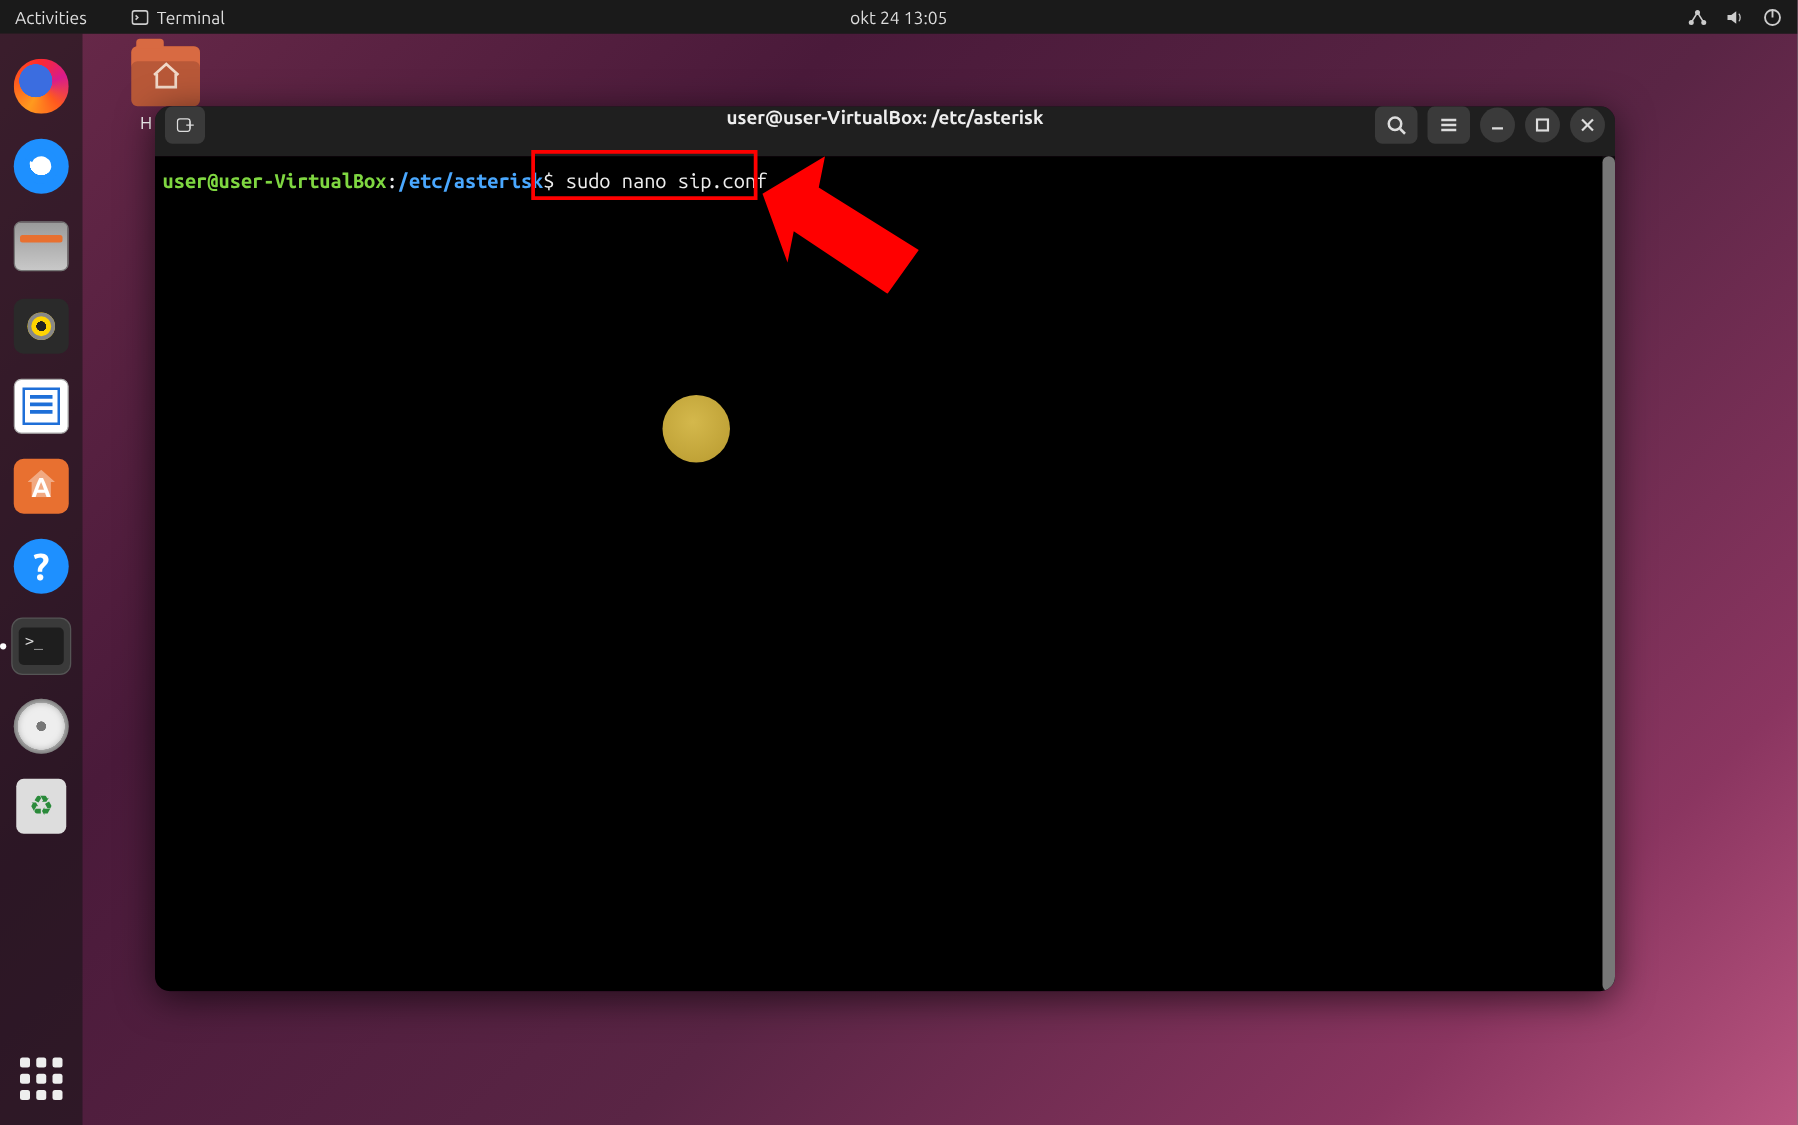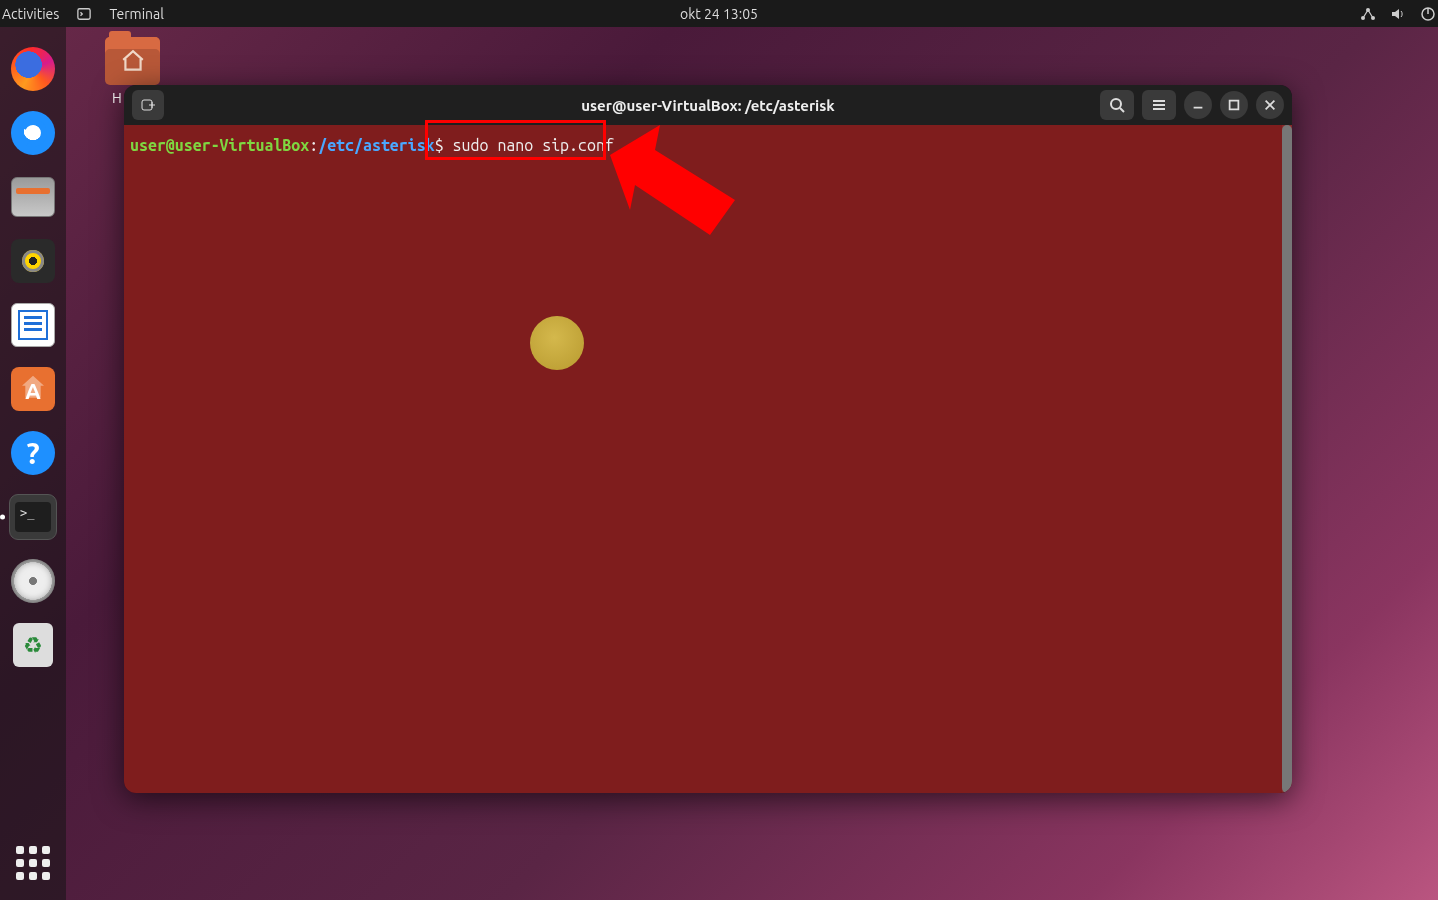--- a/index.html
+++ b/index.html
@@ -7,24 +7,24 @@
   body {
     background: linear-gradient(135deg, #6a2a4a 0%, #4a1a3a 30%, #5a2545 60%, #8a3560 85%, #ba5580 100%);
     position: relative;
     color: #eee;
   }
 
   
   .topbar {
     position: absolute; top:0; left:0; right:0; height:27px;
     background:#1a1a1a; display:flex; align-items:center;
-    font-size:14px; color:#ddd; padding:0 2px;
+    font-size:14px; color:#ddd; padding:0 12px;
   }
   .topbar-left { display:flex; align-items:center; gap:18px; }
-  .topbar-app { display:flex; align-items:center; gap:18px; }
+  .topbar-app { display:flex; align-items:center; gap:6px;margin-left:18px; }
   .topbar-center { position:absolute; left:50%; transform:translateX(-50%); }
   .topbar-right { margin-left:auto; display:flex; align-items:center; gap:14px; }
   .tb-icon { width:16px; height:16px; fill:#ccc; }
   .tb-icon-sm { width:14px; height:14px; fill:#ccc; }
 
   
   .dock {
     position:absolute; top:27px; left:0; bottom:0; width:66px;
     background:rgba(20,20,20,0.55);
     display:flex; flex-direction:column; align-items:center;
@@ -87,21 +87,21 @@
   }
 
   
   .term-window {
     position:absolute; top:85px; left:124px; width:1168px; height:708px;
     background:#2e0a24; border-radius:12px; overflow:hidden;
     box-shadow:0 6px 30px rgba(0,0,0,.6);
     display:flex; flex-direction:column;
   }
   .term-titlebar {
-    height:40px; background:#1f1f1f; display:flex; align-items:center;
+    height:40px; background:#1f1f1f; display:flex; align-items:flex-start;
     padding:0 8px; gap:4px; position:relative;
   }
   .tt-btn {
     width:32px; height:30px; border-radius:6px; background:#3a3a3a;
     display:flex; align-items:center; justify-content:center; margin-right:4px;
   }
   .tt-btn svg { width:16px; height:16px; fill:#ddd; stroke:#ddd; }
   .tt-title {
     position:absolute; left:50%; transform:translateX(-50%);
     font-size:15px; color:#eee; font-weight:600;
@@ -111,21 +111,21 @@
     width:28px; height:28px; border-radius:50%; background:#3a3a3a;
     display:flex; align-items:center; justify-content:center;
   }
   .tt-circ svg { width:14px; height:14px; stroke:#ddd; fill:none; stroke-width:2; }
   .tt-sq { width:34px; height:30px; border-radius:6px; background:#3a3a3a; display:flex; align-items:center; justify-content:center; }
 
   .term-body {
     flex:1; position:relative; padding:10px 6px;
     font-family:"Ubuntu Mono","DejaVu Sans Mono",monospace;
     font-size:16px; line-height:20px; color:#eee;
-    background:#7f1d1d;
+    background:#000000;
   }
   .term-scrollbar {
     position:absolute; top:0; right:0; width:10px; height:100%;
     background:rgba(255,255,255,.06);
   }
   .term-scrollbar::after {
     content:""; position:absolute; top:0; left:0; right:0; height:100%;
     background:#777; border-radius:5px;
   }
 

